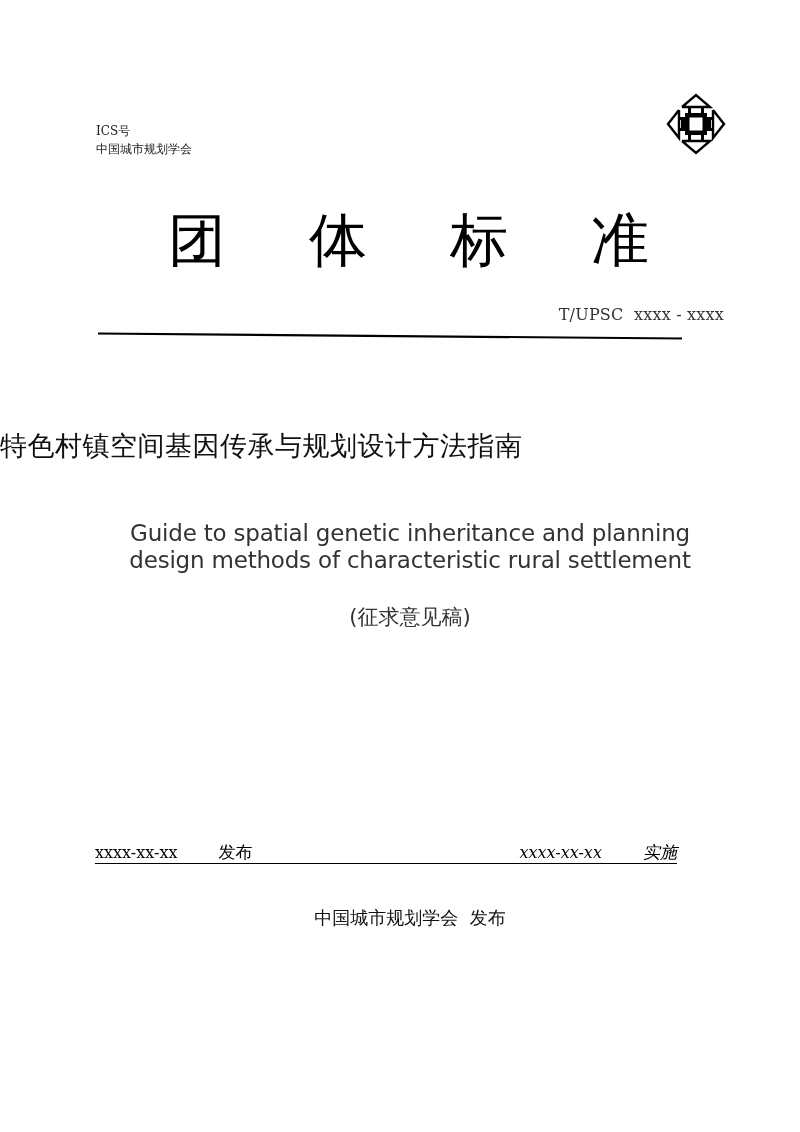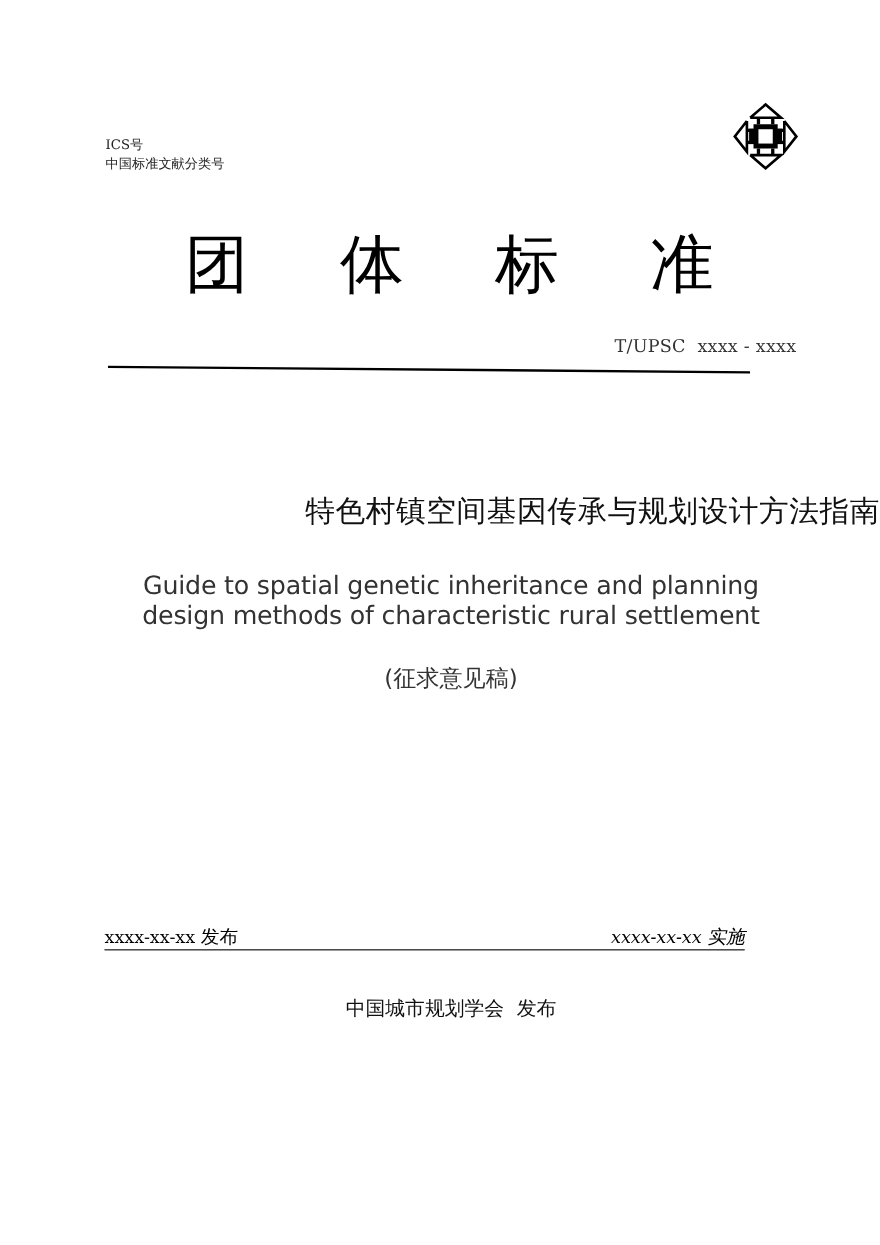--- a/index.html
+++ b/index.html
@@ -58,22 +58,22 @@
     }
 
     
     .rule {
       left: 98px; top: 326px;
       width: 584px; height: 10px;
     }
 
     
     .zh-title {
-      top: 448px; left: 0; width: 800px;
-      text-align: right;
+      top: 428px; left: 0; width: 800px;
+      text-align: left;
       font-family: "DejaVu Sans", sans-serif;
       font-size: 27px;
       line-height: 36px;
       color: #111;
       letter-spacing: 0.5px;
     }
 
     
     .en-title {
       top: 520px; left: 0; width: 820px;
@@ -106,39 +106,40 @@
       font-size: 16px; line-height: 22px; white-space: nowrap;
     }
     .date-row .impl {
       position: absolute; right: 0; top: 0;
       font-family: "DejaVu Serif", serif;
       font-size: 16px; line-height: 22px; white-space: nowrap; font-style: italic;
     }
     .date-row .cn {
       font-family: "DejaVu Sans", sans-serif;
       font-size: 17px;
+      margin-left: 36px;
     }
 
     
     .publisher {
       top: 906px; left: 0; width: 820px;
       text-align: center;
       font-family: "DejaVu Sans", sans-serif;
       font-size: 18px;
       line-height: 24px;
       color: #111;
       white-space: pre;
     }
   </style>
 </head>
 <body>
 
 <div class="abs ics">
   <div>ICS号</div>
-  <div>中国标准文献分类号</div>
+  <div>中国城市规划学会</div>
 </div>
 
 <div class="abs logo">
   <svg width="60" height="62" viewBox="0 0 60 62">
 
     <g fill="none" stroke="#000" stroke-width="2.4" stroke-linejoin="miter">
 
       <polyline points="16,14 30,2 44,14 16,14"></polyline>
 
       <polyline points="16,48 30,60 44,48 16,48"></polyline>

